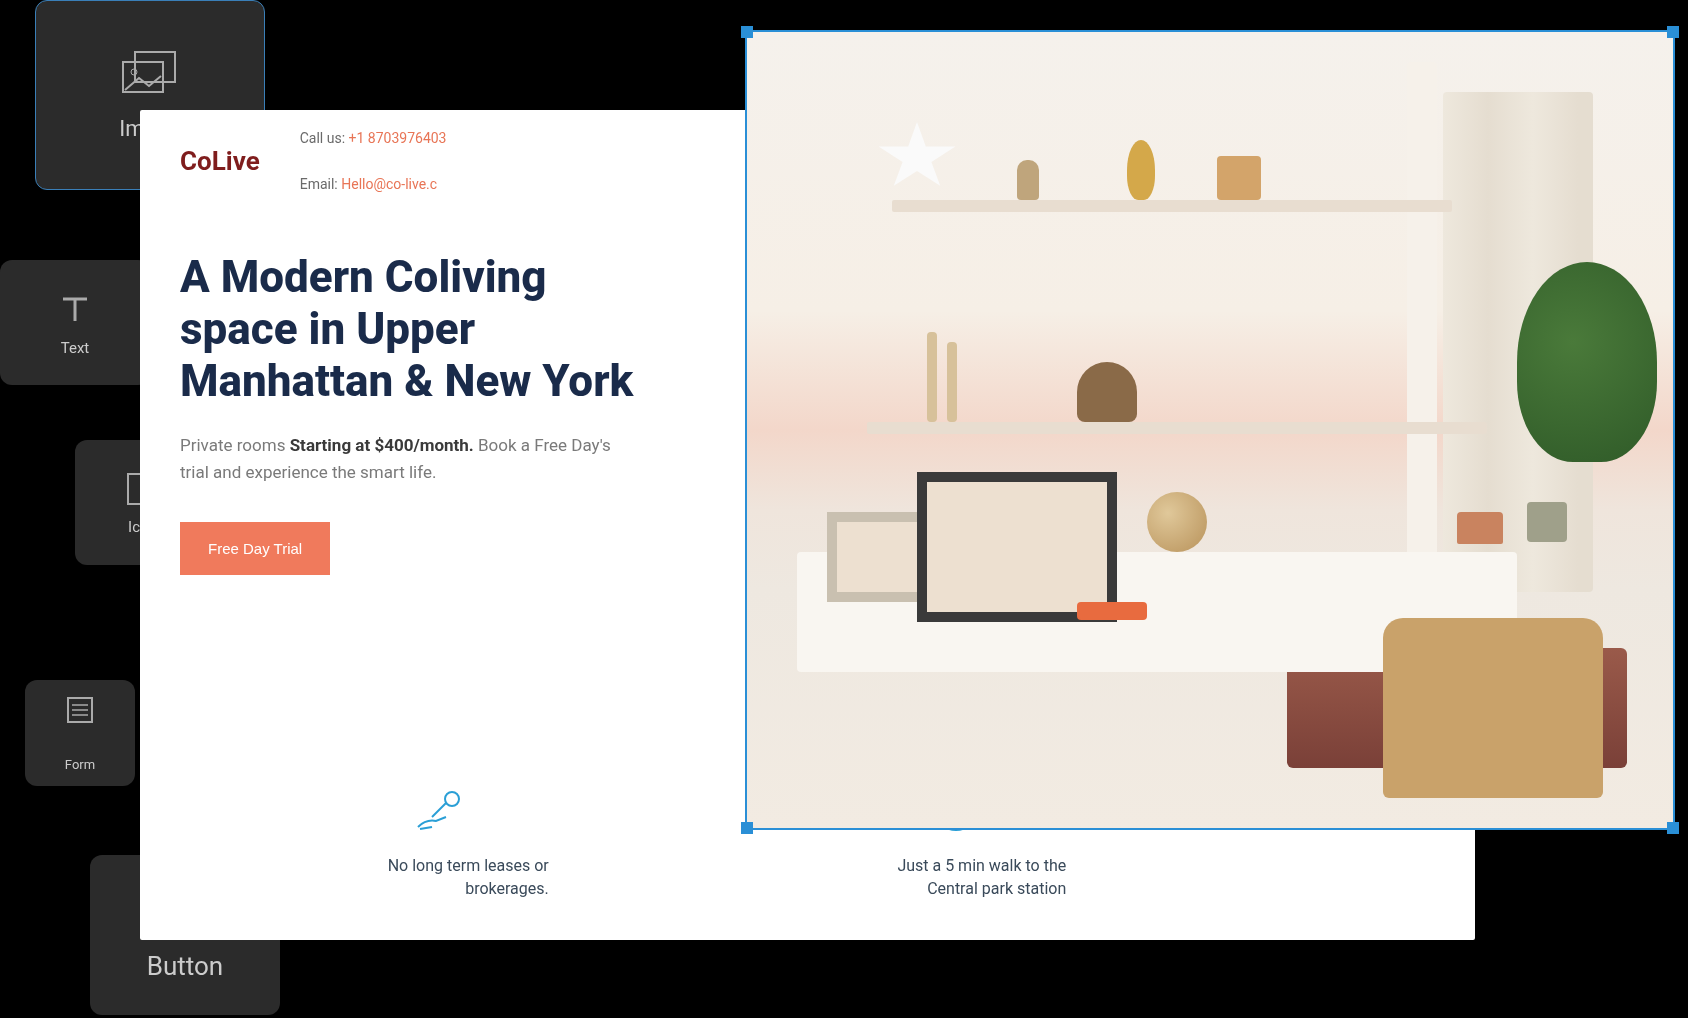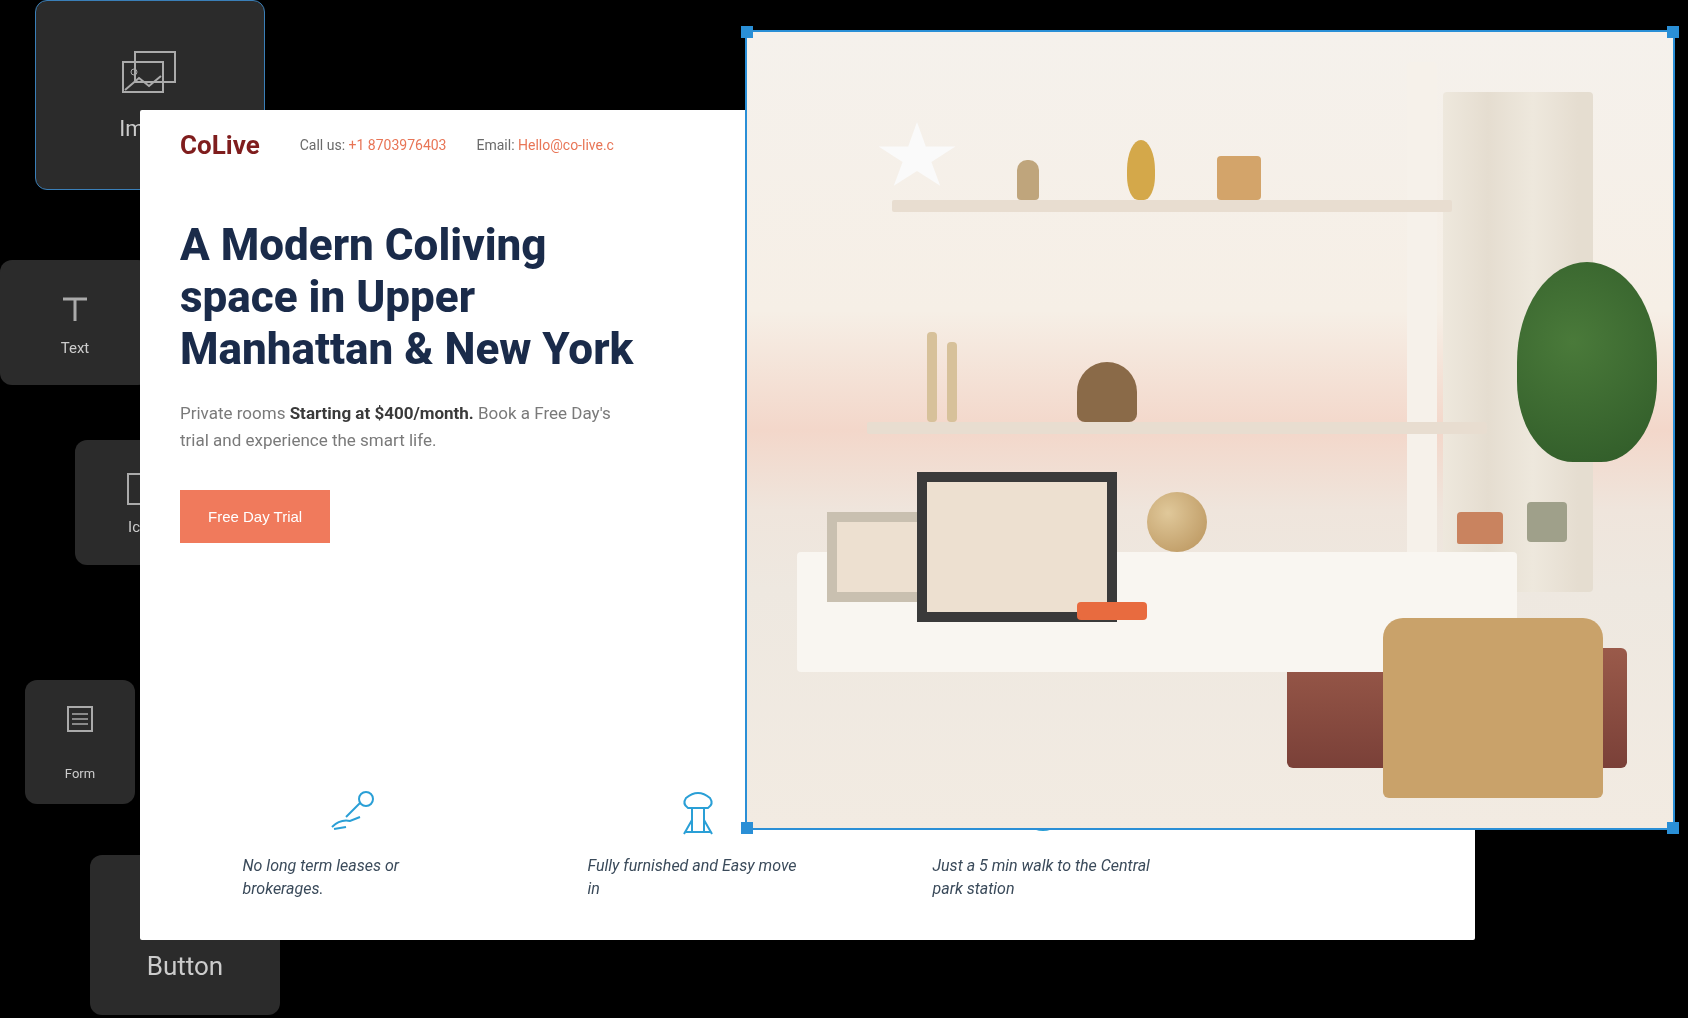--- a/index.html
+++ b/index.html
@@ -27,21 +27,21 @@
     .widget-tile svg { stroke: #aaa; fill: none; }
     .widget-image {
       left: 35px; top: 0px; width: 230px; height: 190px;
       border: 1px solid #3a7fb8;
     }
     .widget-image .label { font-size: 22px; margin-top: 18px; }
     .widget-text { left: 0px; top: 260px; width: 150px; height: 125px; }
     .widget-text .label { font-size: 15px; margin-top: 10px; }
     .widget-icon { left: 75px; top: 440px; width: 135px; height: 125px; }
     .widget-icon .label { font-size: 15px; margin-top: 10px; }
-    .widget-form { left: 25px; top: 680px; width: 110px; height: 124px; gap: 24px; }
+    .widget-form { left: 25px; top: 680px; width: 110px; height: 106px; gap: 24px; }
     .widget-form .label { font-size: 13px; margin-top: 8px; }
     .widget-button { left: 90px; top: 855px; width: 190px; height: 160px; }
     .widget-button .label { font-size: 26px; margin-top: 18px; }
     .move-cursor {
       position: absolute;
       left: 210px; top: 140px;
       width: 30px; height: 30px;
     }
 
     
@@ -56,21 +56,21 @@
     }
 
     
     .site-header {
       display: flex;
       align-items: center;
       padding: 20px 40px 0;
       gap: 40px;
     }
     .logo { font-size: 26px; font-weight: 700; color: #7f1d1d; }
-    .header-meta { font-size: 14px; color: #6a6a6a; display: flex; gap: 30px; }
+    .header-meta { font-size: 14px; color: #6a6a6a; display: flex; gap: 30px; flex-direction: column; }
     .header-meta .accent { color: #e87556; }
 
     
     .hero { padding: 60px 40px 0; max-width: 560px; }
     .hero h1 { font-size: 44px; font-weight: 800; line-height: 1.18; color: #1a2b4a; }
     .hero-sub { margin-top: 24px; font-size: 17px; color: #7a7a7a; line-height: 1.6; max-width: 440px; }
     .hero-sub strong { color: #3a3a3a; font-weight: 700; }
     .cta {
       display: inline-block;
       margin-top: 36px;
@@ -85,21 +85,21 @@
 
     
     .features {
       position: absolute;
       bottom: 40px;
       left: 40px;
       right: 260px;
       display: flex;
       justify-content: space-around;
     }
-    .feature { text-align: left; max-width: 220px; font-style: italic; }
+    .feature { text-align: right; max-width: 220px; }
     .feature-icon { height: 54px; display: flex; align-items: center; justify-content: center; margin-bottom: 16px; }
     .feature-icon svg { stroke: #2a9fd6; fill: none; stroke-width: 2; }
     .feature-text { font-size: 16px; color: #3a4a5a; line-height: 1.45; }
 
     
     .selected-image {
       position: absolute;
       left: 745px;
       top: 30px;
       width: 930px;
@@ -233,29 +233,20 @@
           <circle cx="40" cy="12" r="7"></circle>
           <path d="M34 16 L20 30"></path>
           <path d="M6 40 Q14 32 24 34 L34 30"></path>
           <path d="M8 42 L20 40"></path>
         </svg>
       </div>
       <div class="feature-text">No long term leases or brokerages.</div>
     </div>
     <div class="feature">
       <div class="feature-icon">
-        <svg width="48" height="54" viewBox="0 0 48 54">
-          <path d="M12 14 Q24 4 36 14 Q40 20 34 24 L14 24 Q8 20 12 14 Z"></path>
-          <path d="M18 24 L18 48 M30 24 L30 48 M12 48 L36 48 M18 36 L10 50 M30 36 L38 50"></path>
-        </svg>
-      </div>
-      <div class="feature-text">Fully furnished and Easy move in</div>
-    </div>
-    <div class="feature">
-      <div class="feature-icon">
         <svg width="50" height="50" viewBox="0 0 50 50">
           <path d="M25 6 A19 19 0 1 1 6 25"></path>
           <path d="M8 18 L6 25 L13 24"></path>
           <path d="M42 32 L44 25 L37 26"></path>
           <path d="M25 14 Q33 14 33 22 Q33 30 25 38 Q17 30 17 22 Q17 14 25 14 Z" fill="#2a9fd6" stroke="none"></path>
           <circle cx="25" cy="22" r="3.5" fill="#fff" stroke="none"></circle>
         </svg>
       </div>
       <div class="feature-text">Just a 5 min walk to the Central park station</div>
     </div>

